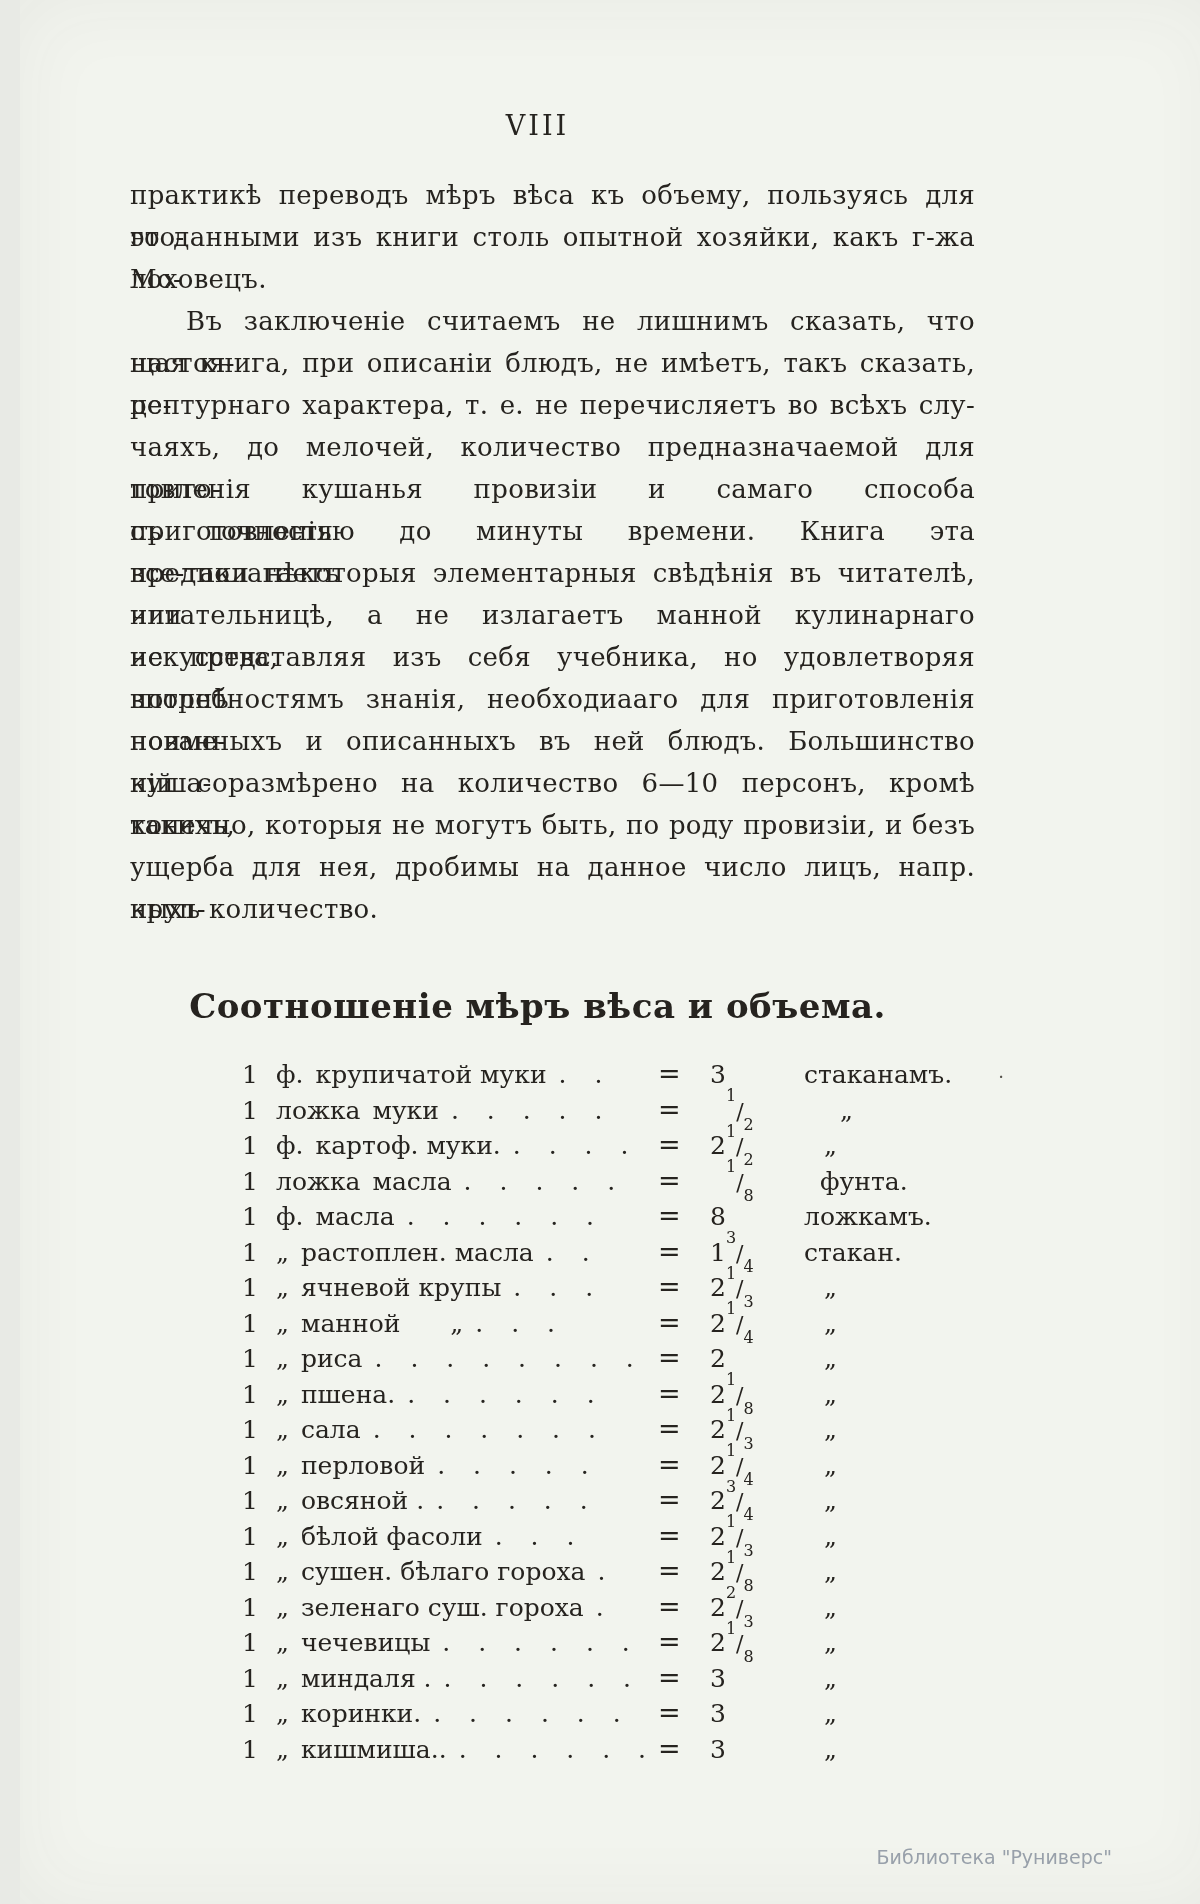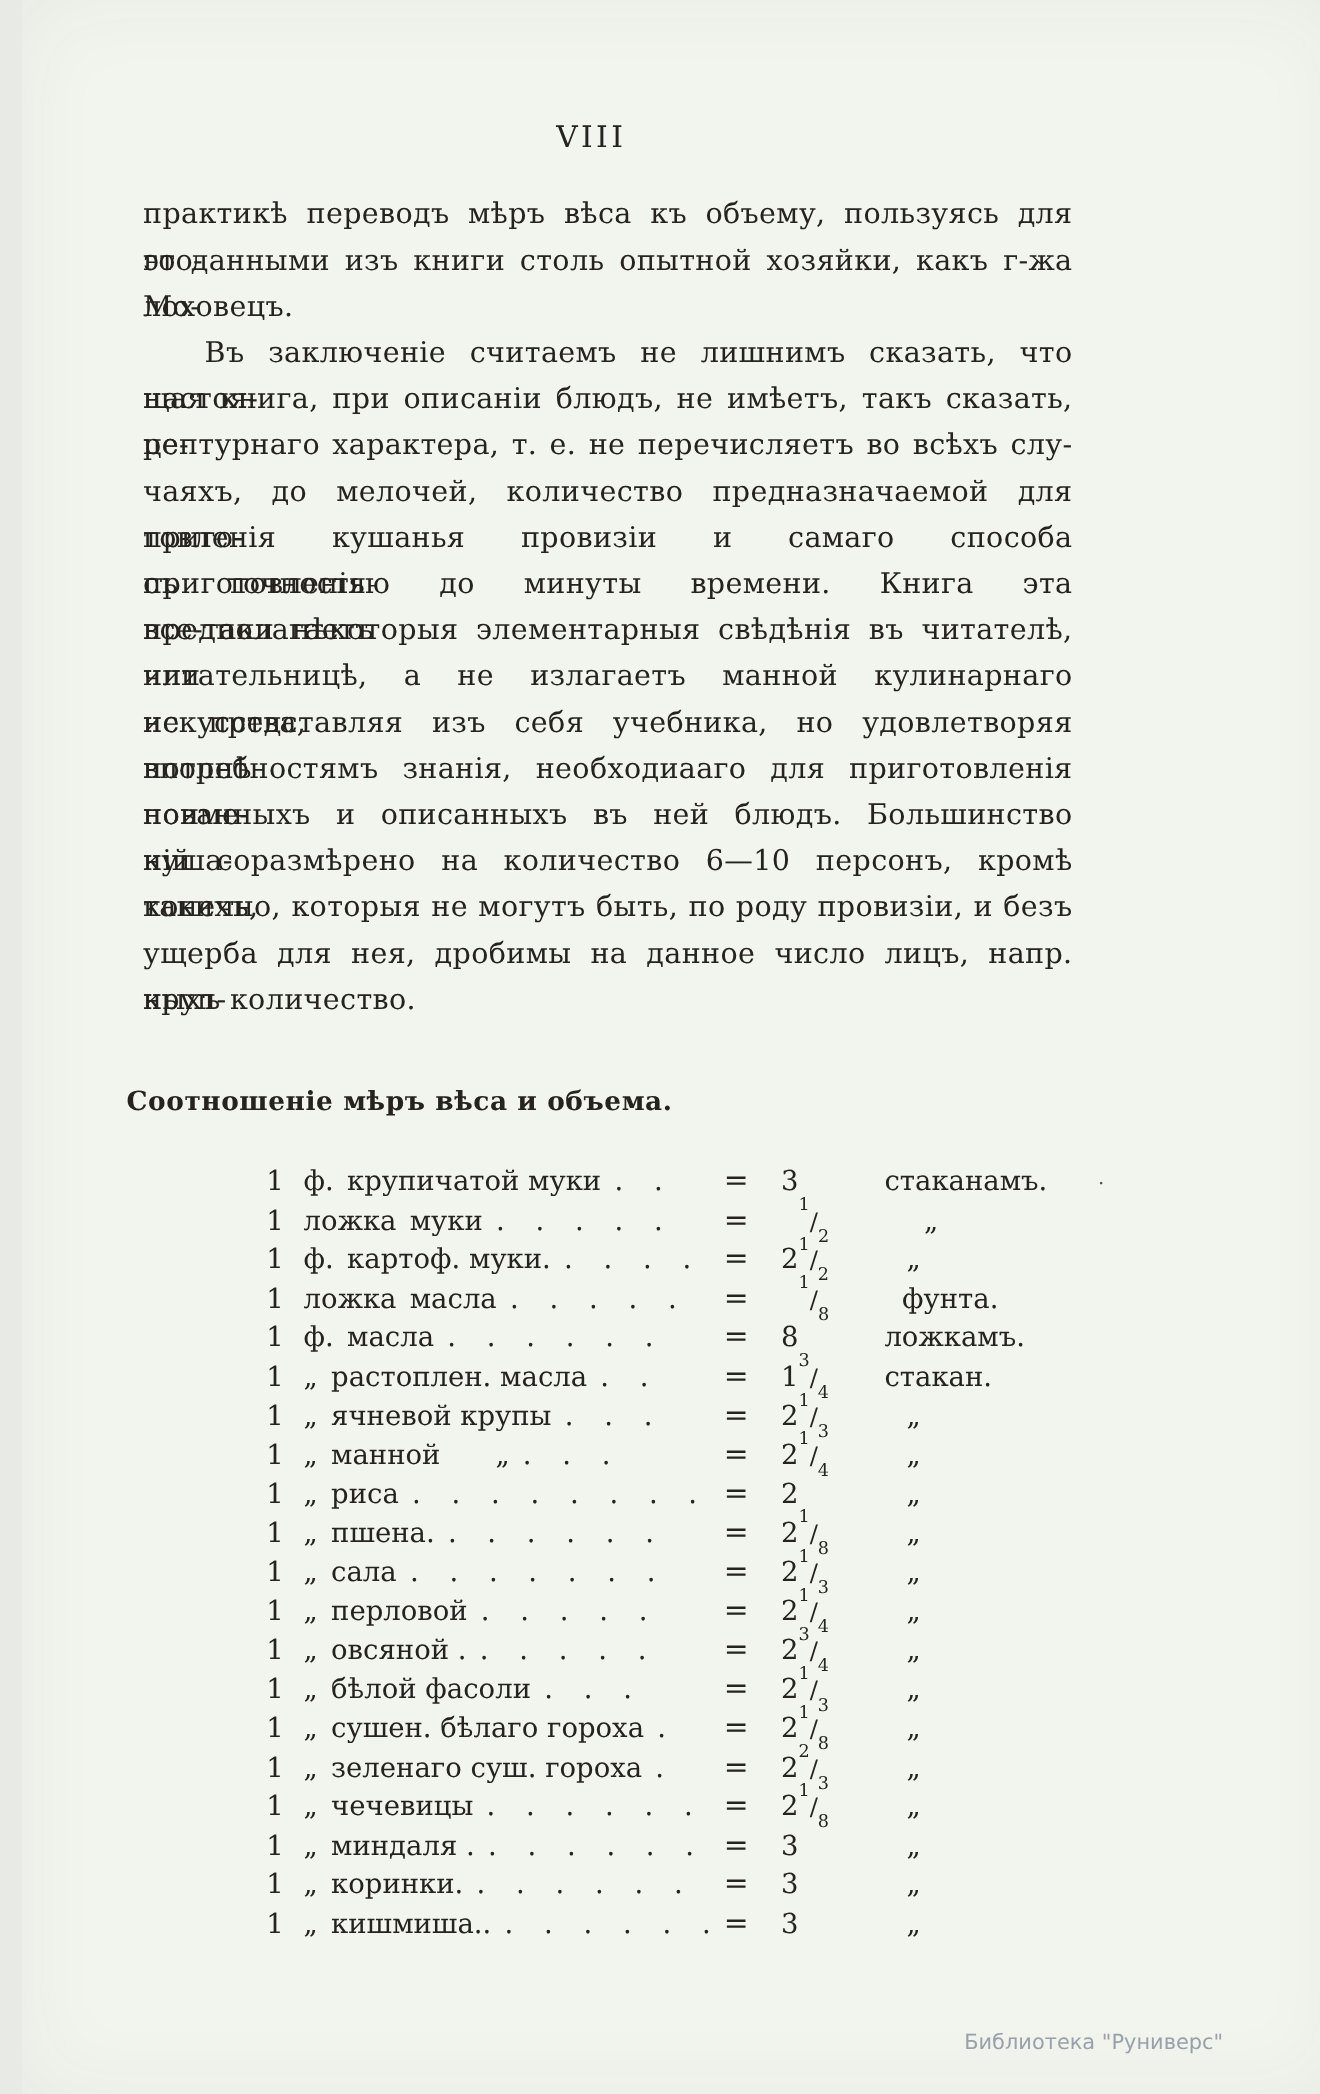--- a/index.html
+++ b/index.html
@@ -29,21 +29,22 @@
   .tline {
     height: 42px; line-height: 42px;
     text-align: justify;
     text-align-last: justify;
     letter-spacing: 0.3px;
   }
   .tline.last { text-align-last: left; }
   .para.indent .tline:first-child { text-indent: 56px; }
   .heading {
     position: absolute; left: 95px; top: 986px; width: 845px;
-    font-size: 24px; font-weight: bold;
+    text-align: center;
+    font-size: 34px; font-weight: bold;
     letter-spacing: 0.5px;
   }
   .ctable {
     position: absolute; left: 222px; top: 1056px; width: 760px;
     font-size: 25px;
   }
   .trow {
     display: flex;
     height: 35.5px; line-height: 35.5px;
     align-items: baseline;

